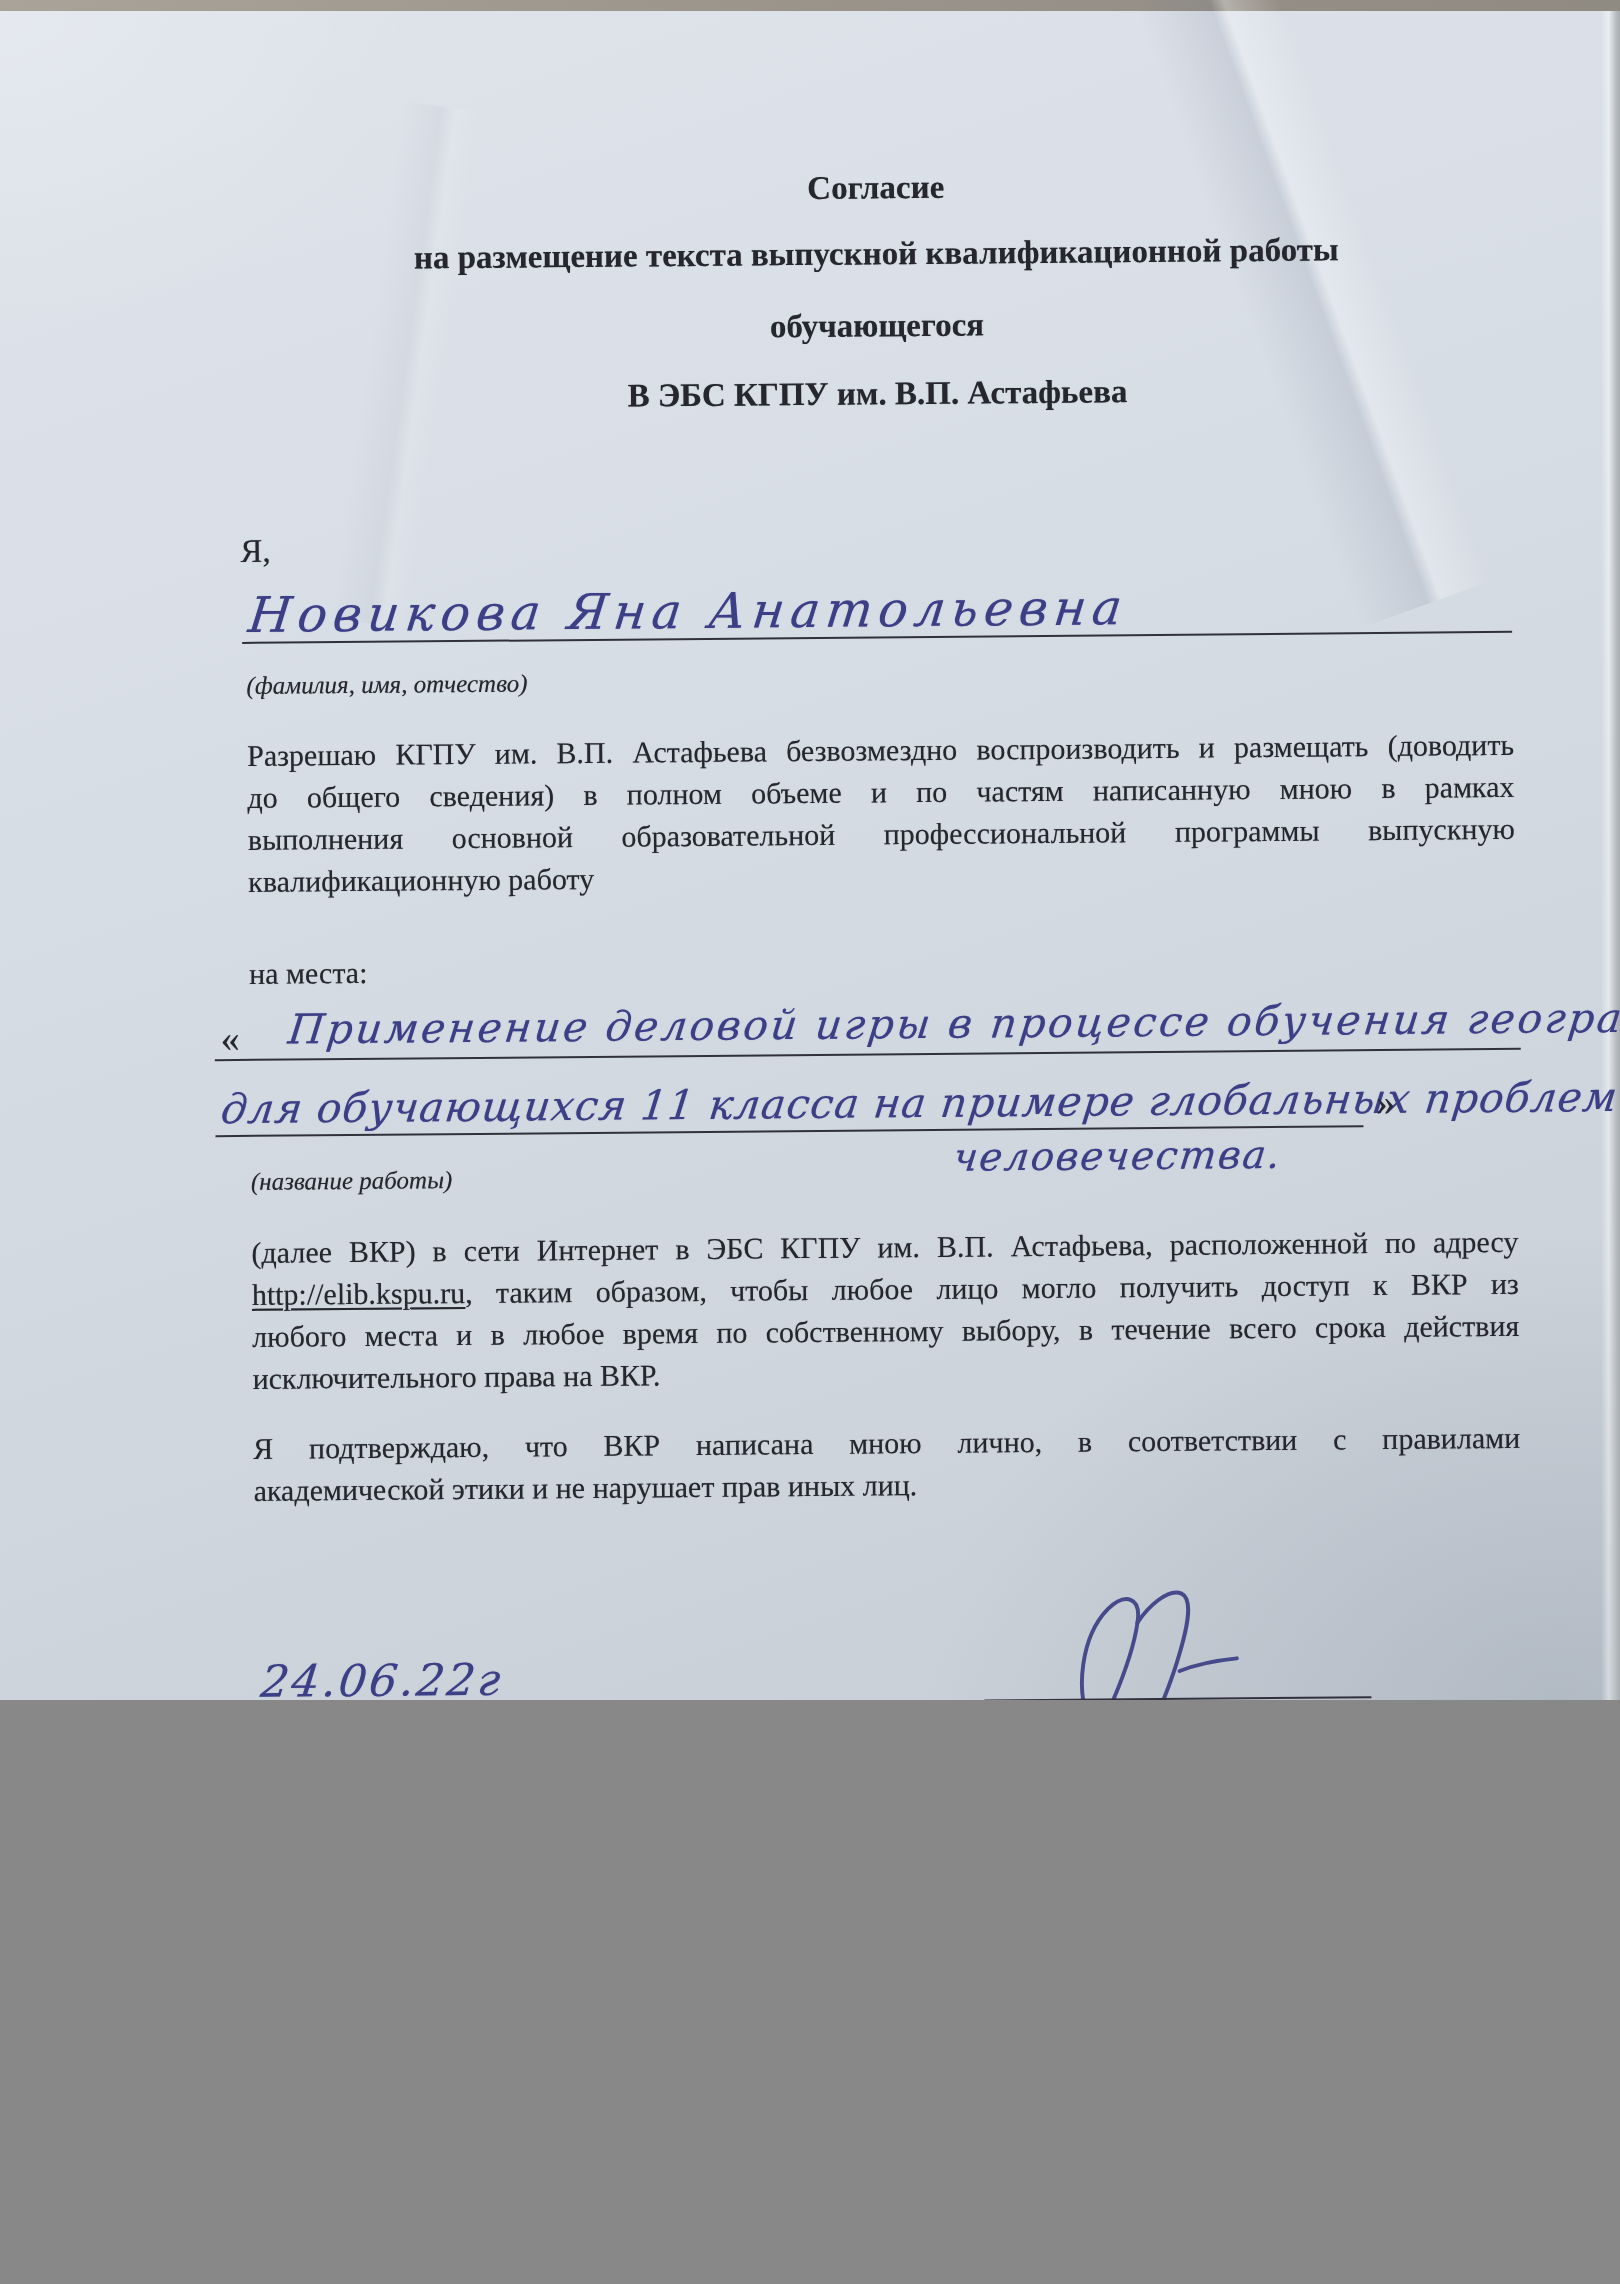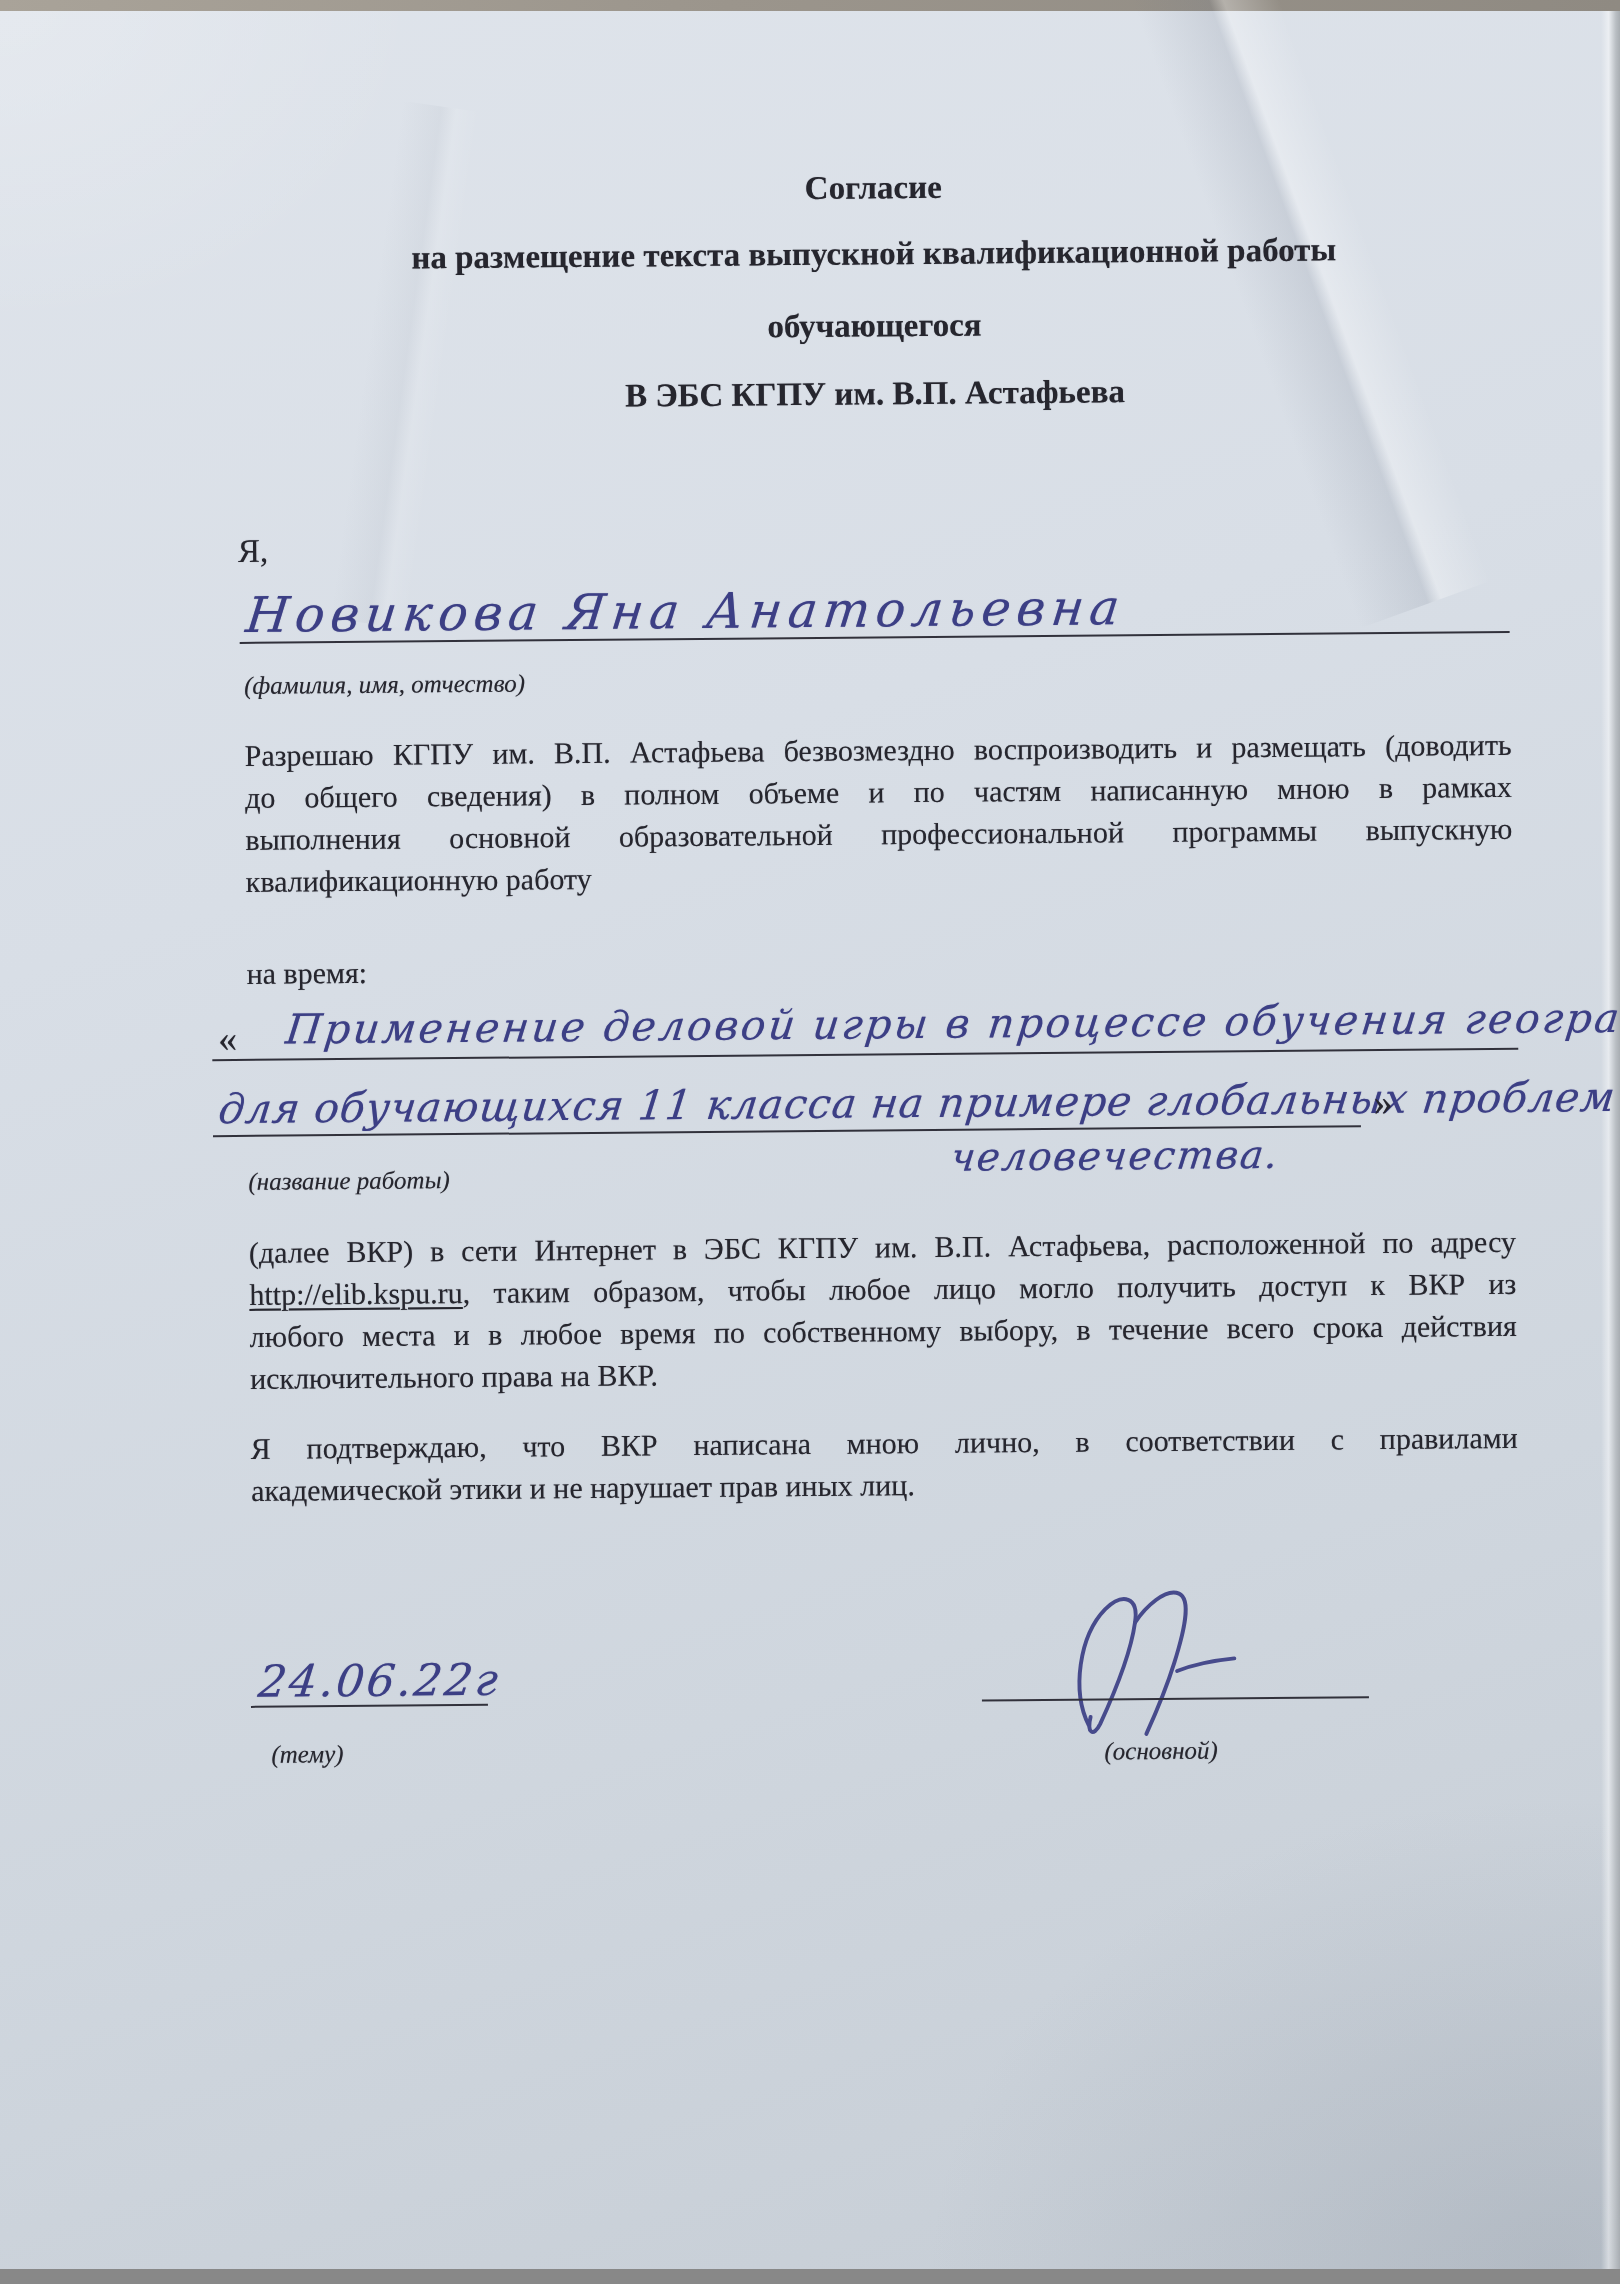--- a/index.html
+++ b/index.html
@@ -1,18 +1,18 @@
 <!DOCTYPE html>
 <html lang="ru" style="font-size:14px"><head>
 <meta charset="utf-8">
 <style>
   html,body{margin:0;padding:0;background:#888;}
   .page{
     position:relative;
-    width:1620px;height:2269px;
+    width:1620px;height:1700px;
     overflow:hidden;
     background:
       radial-gradient(1045px 784px at 96% 100%, rgba(125,135,148,0.28), rgba(125,135,148,0) 60%),
       radial-gradient(784px 610px at 0% 0%, rgba(255,255,255,0.20), rgba(255,255,255,0) 55%),
       linear-gradient(162deg,#dfe4eb 0%, #d8dee6 35%, #cfd6de 70%, #c6cdd5 100%);
     font-family:"Liberation Serif", serif;
     color:#26262e;
   }
   
   .top-strip{position:absolute;left:0;top:0;width:100%;height:11.3px;
@@ -73,21 +73,21 @@
     <div class="uline" style="left:244px;top:637px;width:1270px"></div>
     <div class="caption print" style="left:248px;top:667px">(фамилия, имя, отчество)</div>
 
     <div class="body-par print" style="top:730px">
       <div class="jline">Разрешаю КГПУ им. В.П. Астафьева безвозмездно воспроизводить и размещать (доводить</div>
       <div class="jline">до общего сведения) в полном объеме и по частям написанную мною в рамках</div>
       <div class="jline">выполнения основной образовательной профессиональной программы выпускную</div>
       <div class="lline">квалификационную работу</div>
     </div>
 
-    <div class="label print" style="left:248px;top:949px">на время:</div>
+    <div class="label print" style="left:248px;top:949px">на места:</div>
 
     <div class="quote print" style="left:219px;top:1014px">«</div>
     <div class="hand hand-topic1" style="left:287px;top:1001px">Применение деловой игры в процессе обучения географии</div>
     <div class="uline" style="left:213px;top:1054px;width:1306px"></div>
 
     <div class="hand hand-topic2" style="left:219px;top:1080px">для обучающихся 11 класса на примере глобальных проблем</div>
     <div class="uline" style="left:213px;top:1130px;width:1148px"></div>
     <div class="quote print" style="left:1374px;top:1088px">»</div>
     <div class="hand hand-carry" style="left:951px;top:1136px">человечества.</div>
 

